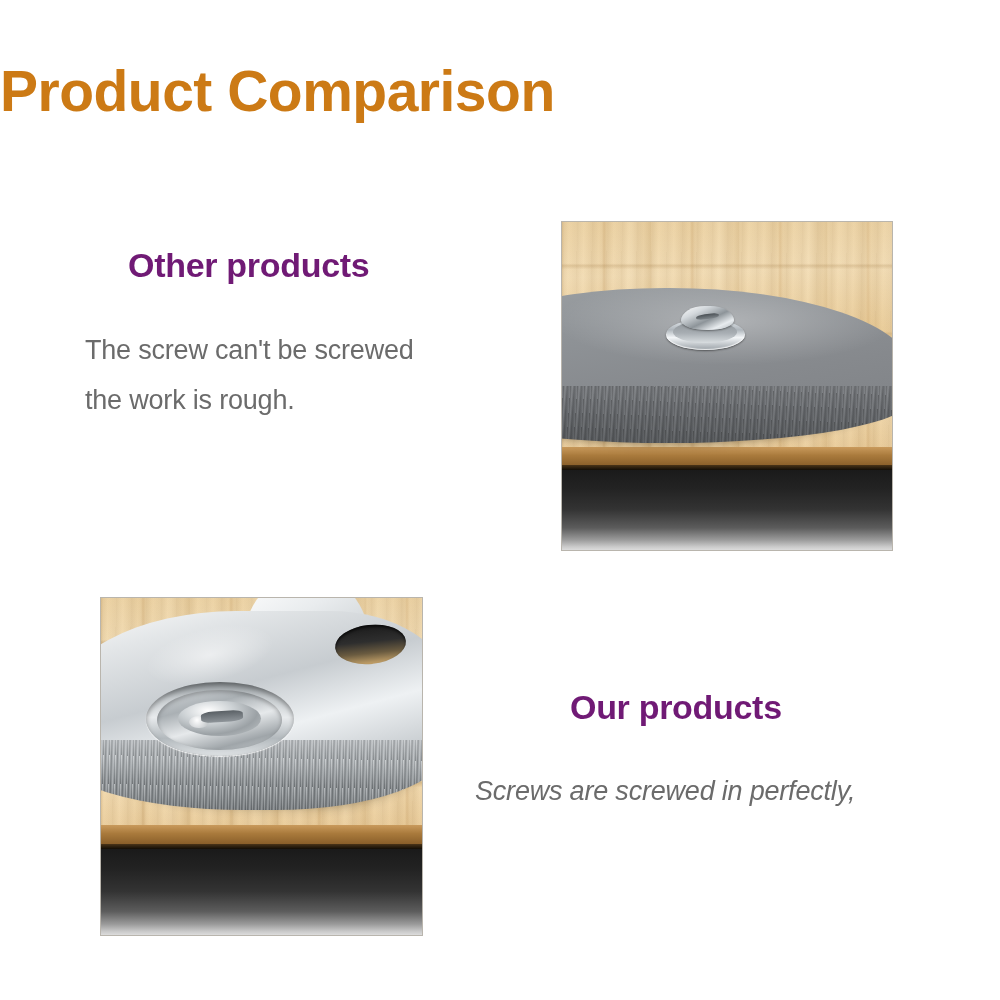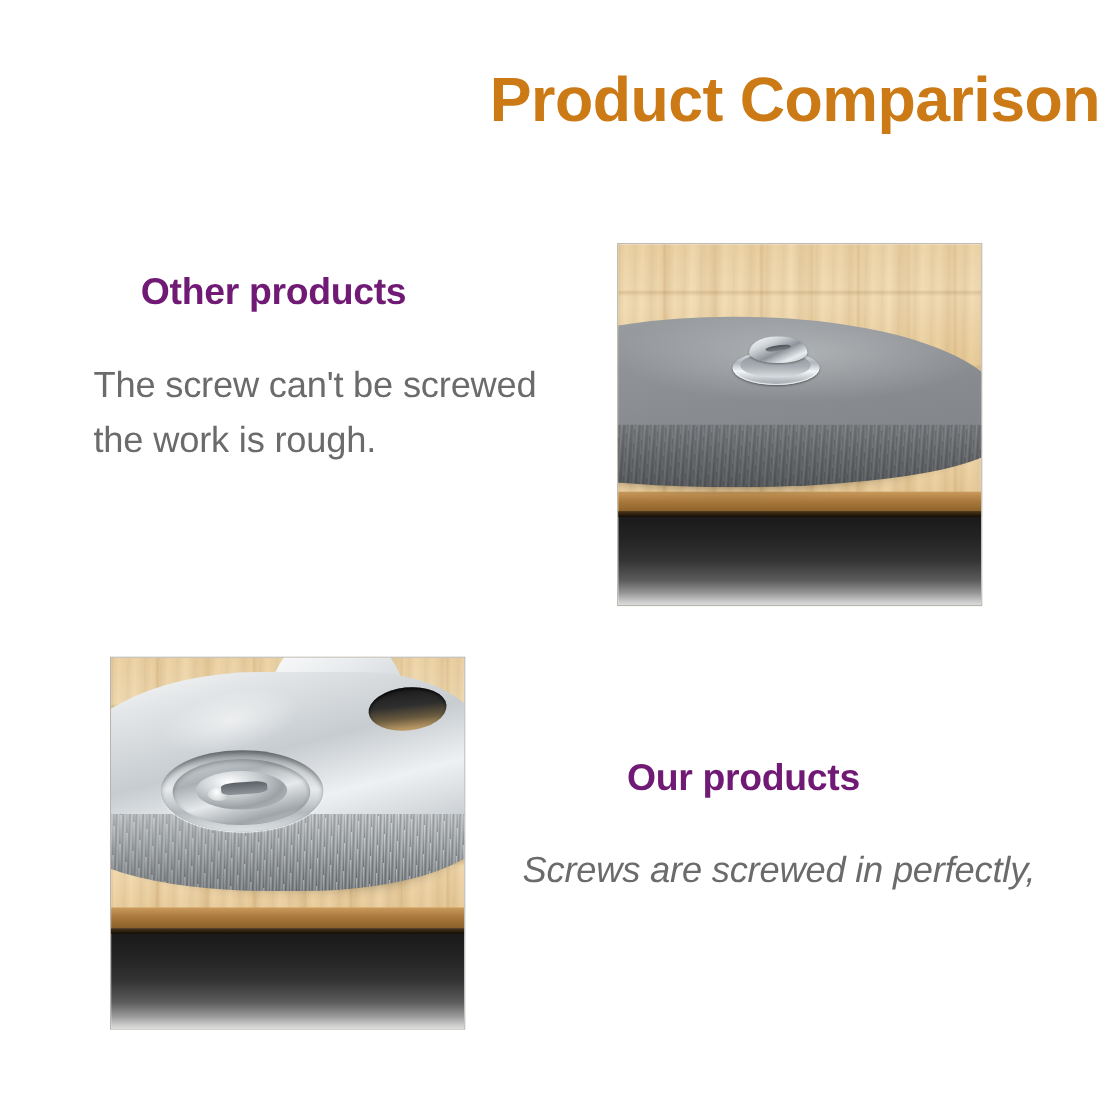--- a/index.html
+++ b/index.html
@@ -15,41 +15,41 @@
     font-family: "Liberation Sans", sans-serif;
     -webkit-font-smoothing: antialiased;
   }
 
   
   #page-title {
     position: absolute;
     left: 0;
     top: 60px;
     width: 1000px;
-    text-align: right;
+    text-align: left;
     font-size: 57px;
     font-weight: bold;
     color: #CC7A15;
     letter-spacing: -0.5px;
     line-height: 1.1;
     white-space: nowrap;
   }
 
   
   .section-heading {
     position: absolute;
     font-size: 34px;
     font-weight: bold;
     color: #701a75;
     letter-spacing: -0.3px;
     white-space: nowrap;
   }
   .section-body {
     position: absolute;
-    font-size: 33px;
+    font-size: 27px;
     font-weight: normal;
     color: #6B6B6B;
     line-height: 50px;
     letter-spacing: -0.2px;
   }
   .section-body .ln { display: block; white-space: nowrap; }
 
   #other-heading { left: 128px; top: 246px; }
   #other-body    { left: 85px;  top: 325px; width: 470px; }
 

